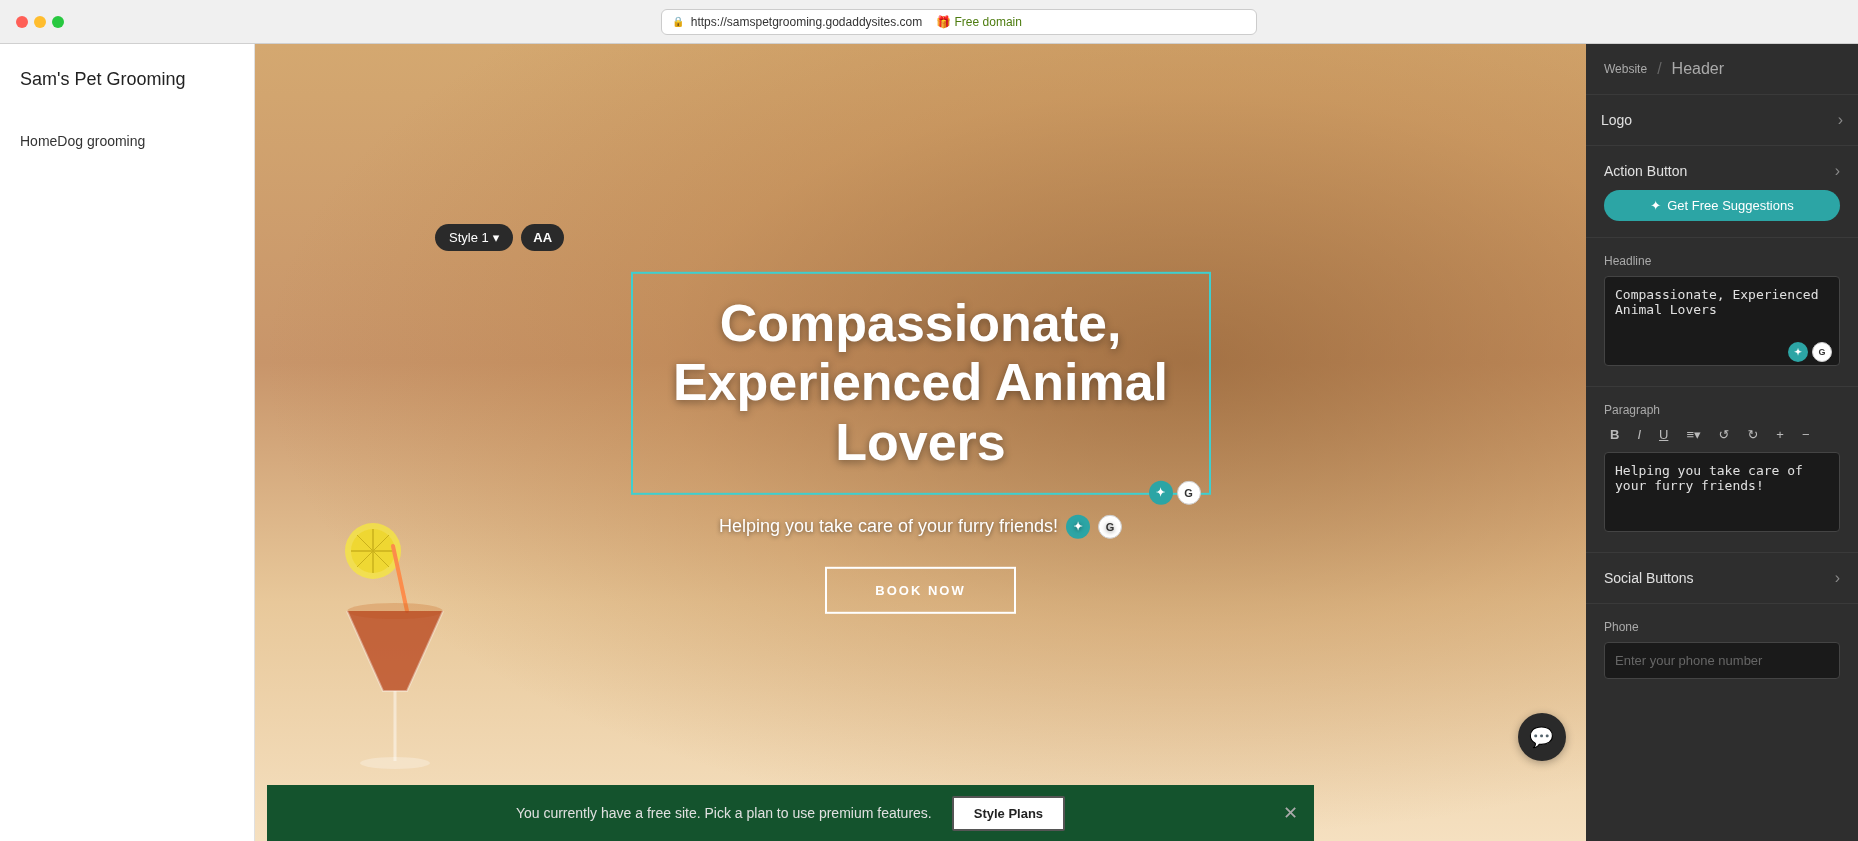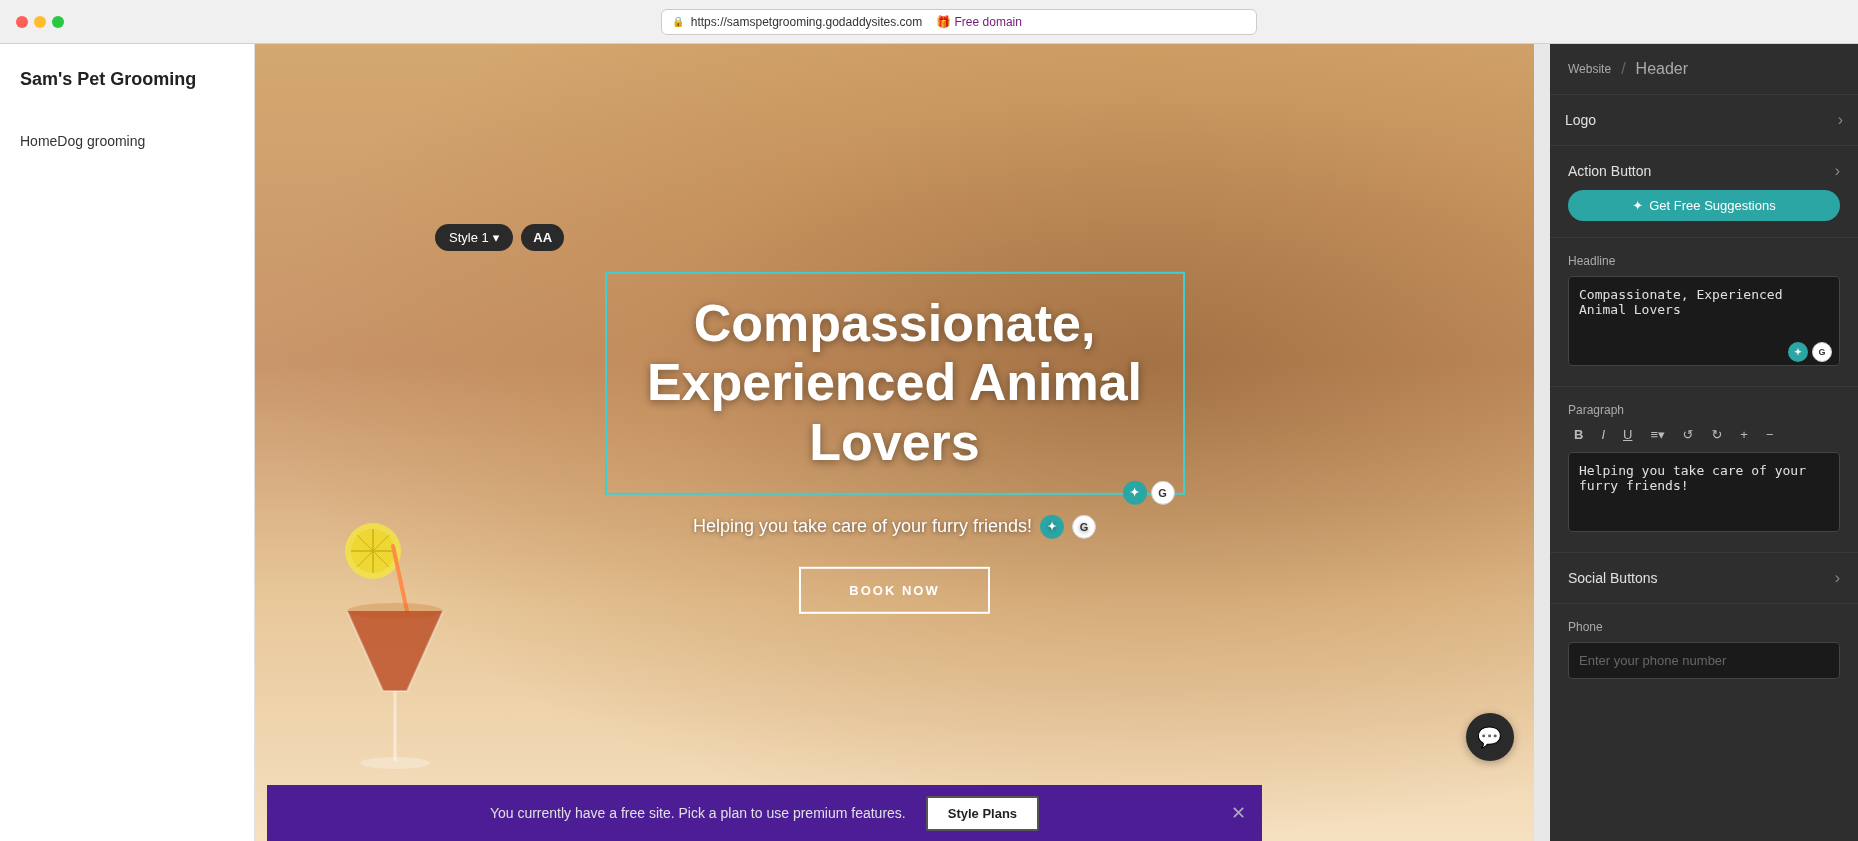--- a/index.html
+++ b/index.html
@@ -29,42 +29,42 @@
       height: 26px;
       display: flex;
       align-items: center;
       padding: 0 10px;
       gap: 6px;
       max-width: 700px;
       margin: 0 auto;
     }
     .address-bar-lock { color: #888; font-size: 10px; }
     .address-bar-url { font-size: 12px; color: #333; }
-    .free-domain-badge { font-size: 12px; color: #701a75; margin-left: 8px; }
+    .free-domain-badge { font-size: 12px; color: #4d7c0f; margin-left: 8px; }
 
     
     .main-area {
       display: flex;
       flex: 1;
       overflow: hidden;
     }
 
     
     .website-sidebar {
       width: 255px;
       background: white;
       border-right: 1px solid #e0e0e0;
       flex-shrink: 0;
       display: flex;
       flex-direction: column;
       padding: 24px 20px;
     }
     .site-title {
       font-size: 18px;
-      font-weight: 700;
+      font-weight: 400;
       color: #222;
       margin-bottom: 32px;
       line-height: 1.3;
     }
     .nav-items { display: flex; flex-direction: row; gap: 0; }
     .nav-item {
       padding: 10px 0;
       font-size: 14px;
       color: #333;
       cursor: pointer;
@@ -225,27 +225,26 @@
       align-items: center;
       justify-content: center;
       color: white;
       font-size: 20px;
       cursor: pointer;
       box-shadow: 0 2px 8px rgba(0,0,0,0.3);
     }
 
     
     .right-panel {
-      width: 308px;
+      width: 272px;
       background: #2e2e2e;
       flex-shrink: 0;
       display: flex;
       flex-direction: column;
       overflow-y: auto;
-      margin-left: 16px;
     }
 
     .panel-header {
       padding: 16px 18px;
       border-bottom: 1px solid #3a3a3a;
       display: flex;
       align-items: center;
       gap: 6px;
     }
     .panel-breadcrumb {
@@ -382,21 +381,21 @@
     }
     .phone-input::placeholder { color: #666; }
 
     
     .bottom-banner {
       position: absolute;
       bottom: 0;
       left: 12px;
       right: 272px;
       height: 56px;
-      background: #4c1d95;
+      background: #14532d;
       display: flex;
       align-items: center;
       justify-content: center;
       gap: 20px;
       z-index: 100;
     }
     .banner-text {
       font-size: 14px;
       color: #e0e0e0;
     }

